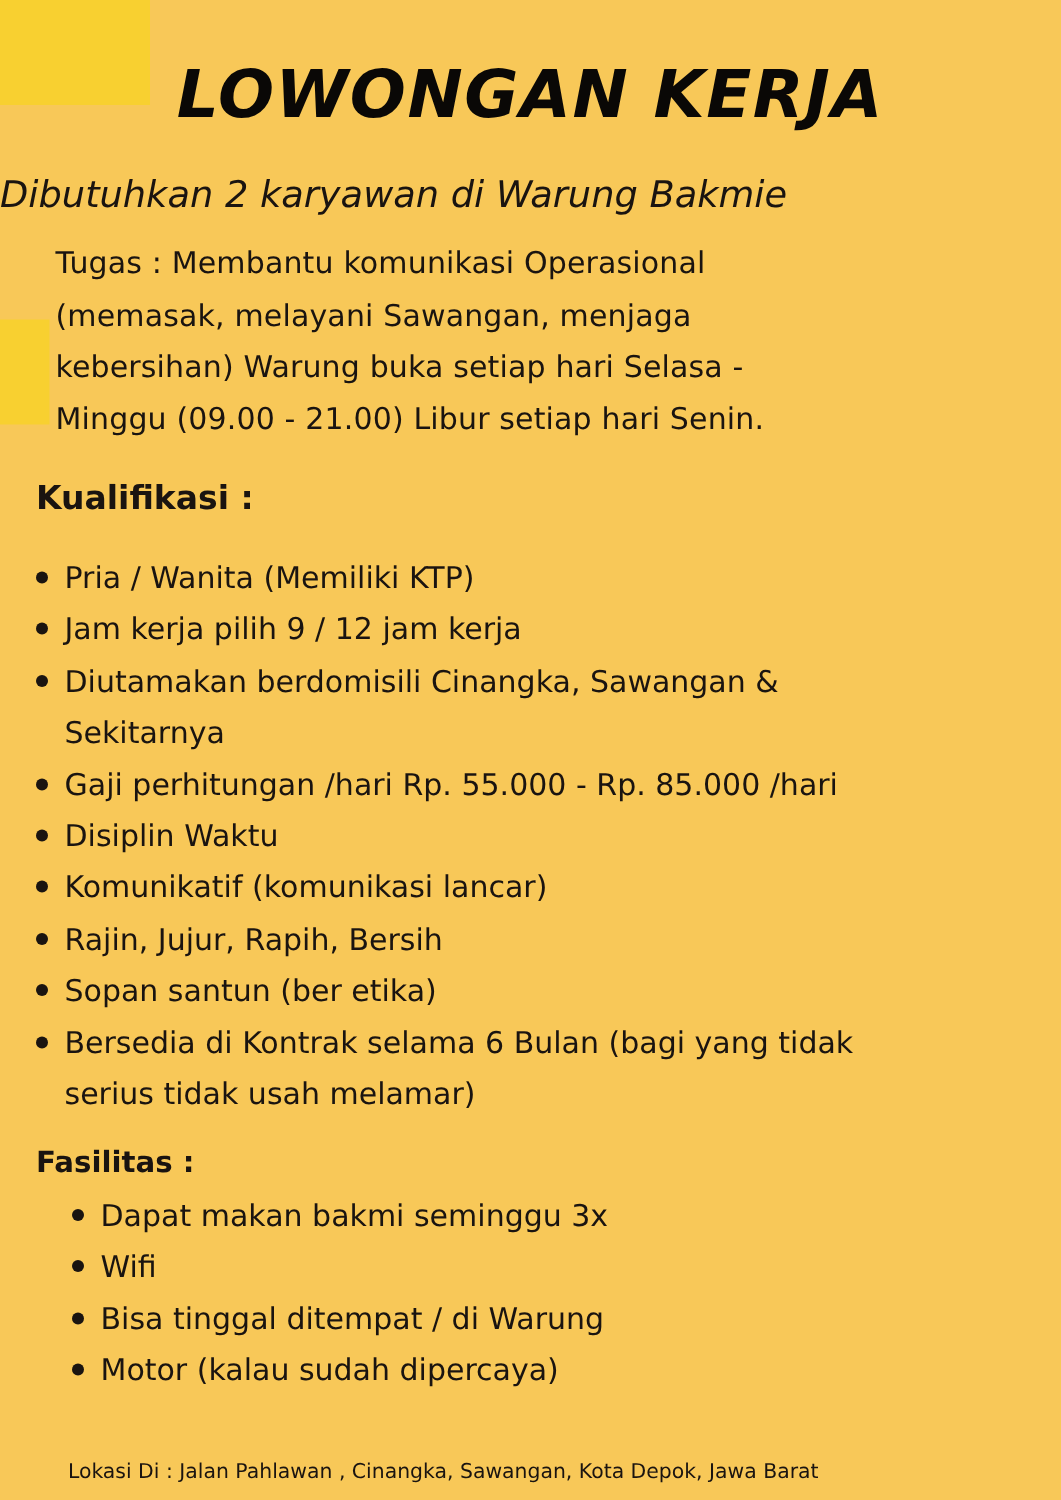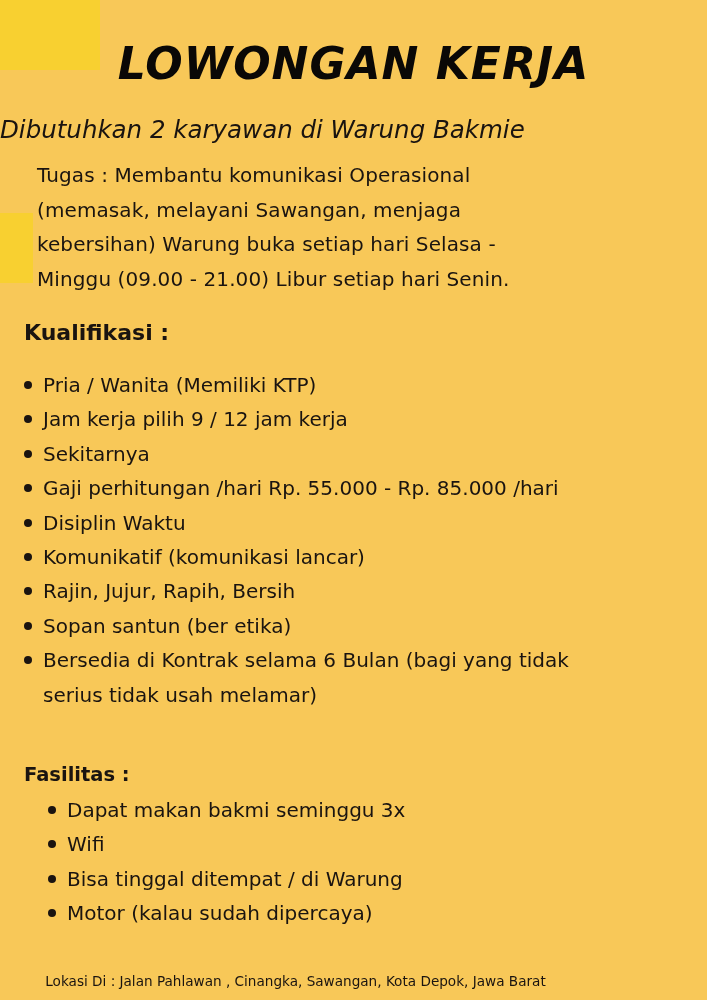--- a/index.html
+++ b/index.html
@@ -133,20 +133,21 @@
   <li>
     <span class="bullet"></span>
     <span class="line">Pria / Wanita (Memiliki KTP)</span>
   </li>
   <li>
     <span class="bullet"></span>
     <span class="line">Jam kerja pilih 9 / 12 jam kerja</span>
   </li>
   <li>
     <span class="bullet"></span>
+    <span class="line">Diutamakan berdomisili Cinangka, Sawangan &amp;</span>
     <span class="line">Sekitarnya</span>
   </li>
   <li>
     <span class="bullet"></span>
     <span class="line">Gaji perhitungan /hari Rp. 55.000 - Rp. 85.000 /hari</span>
   </li>
   <li>
     <span class="bullet"></span>
     <span class="line">Disiplin Waktu</span>
   </li>

